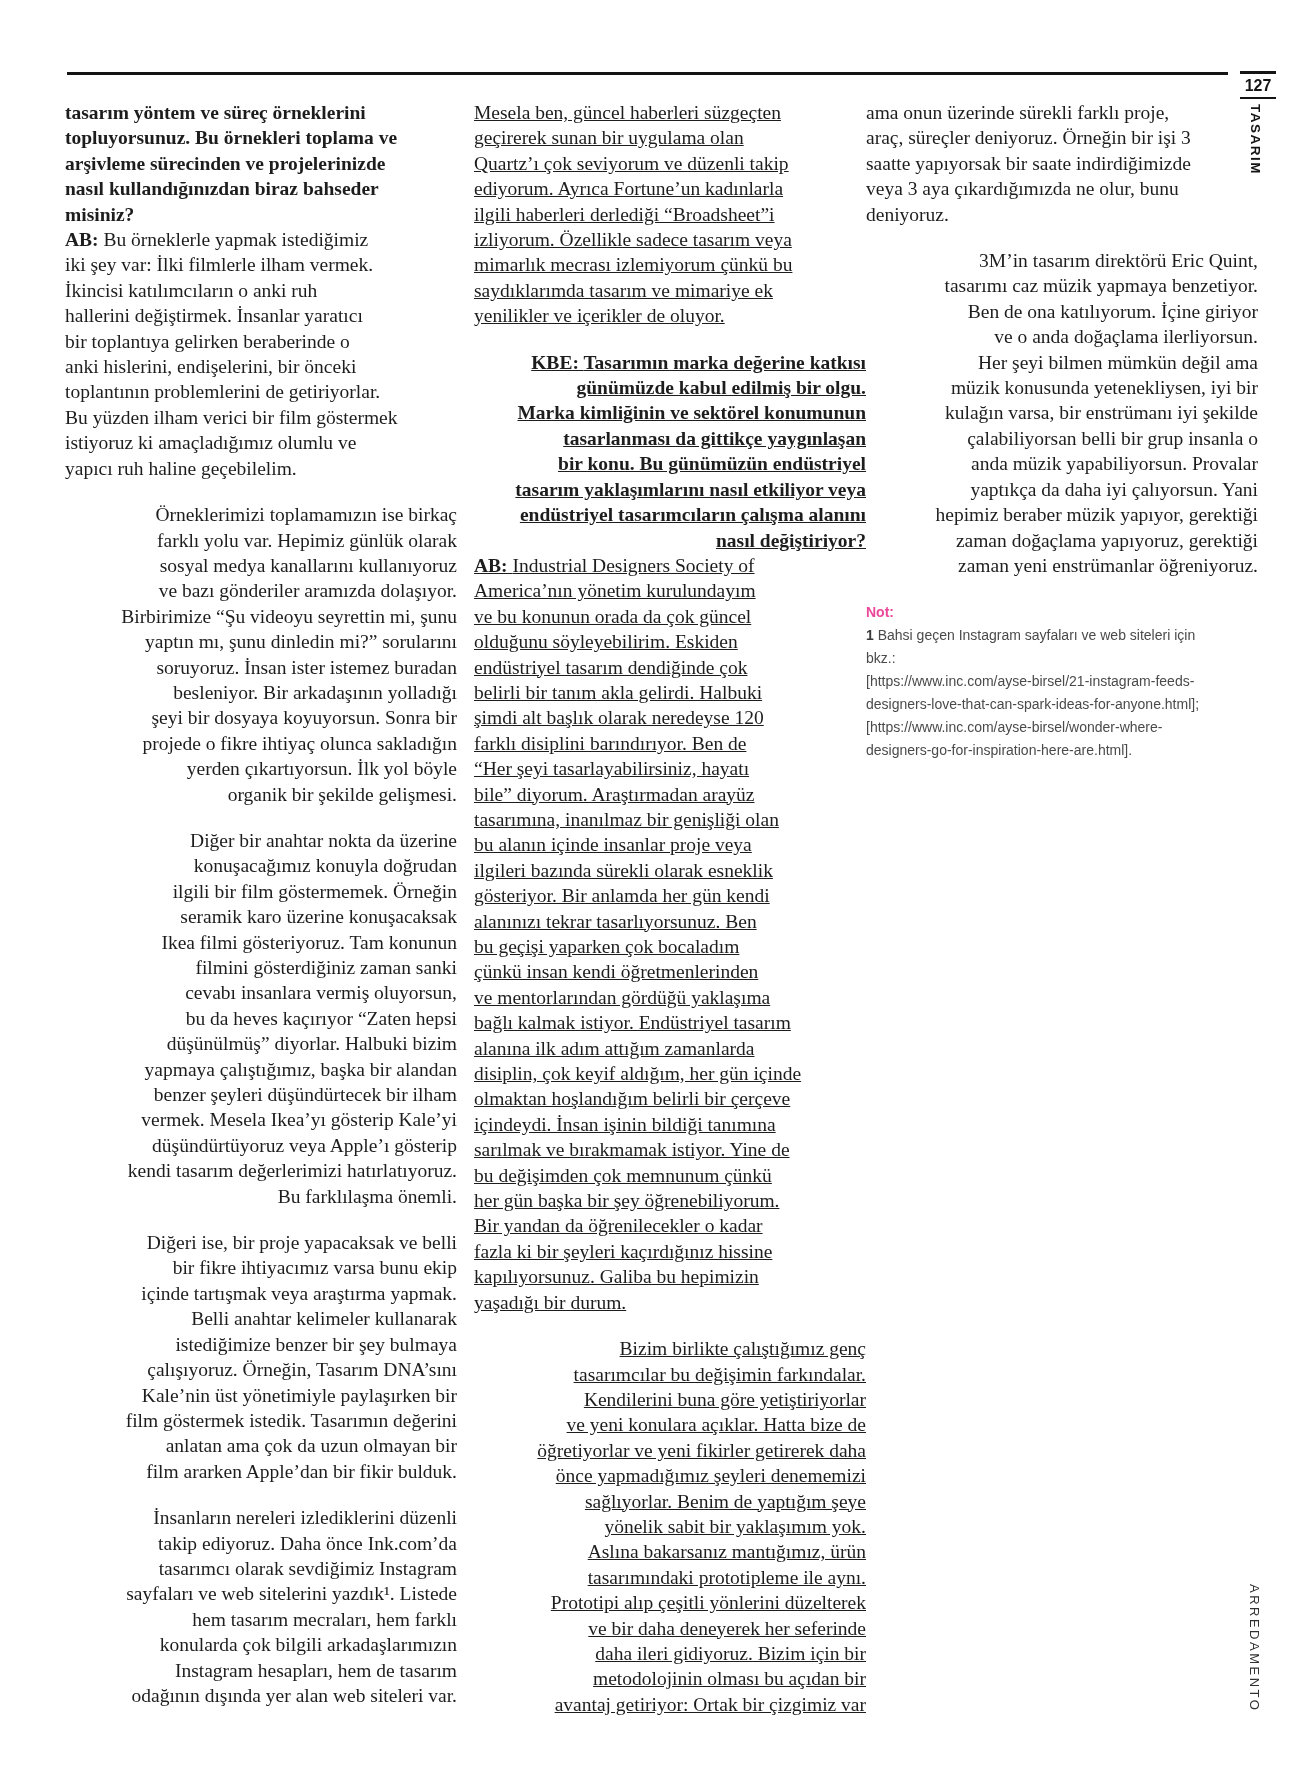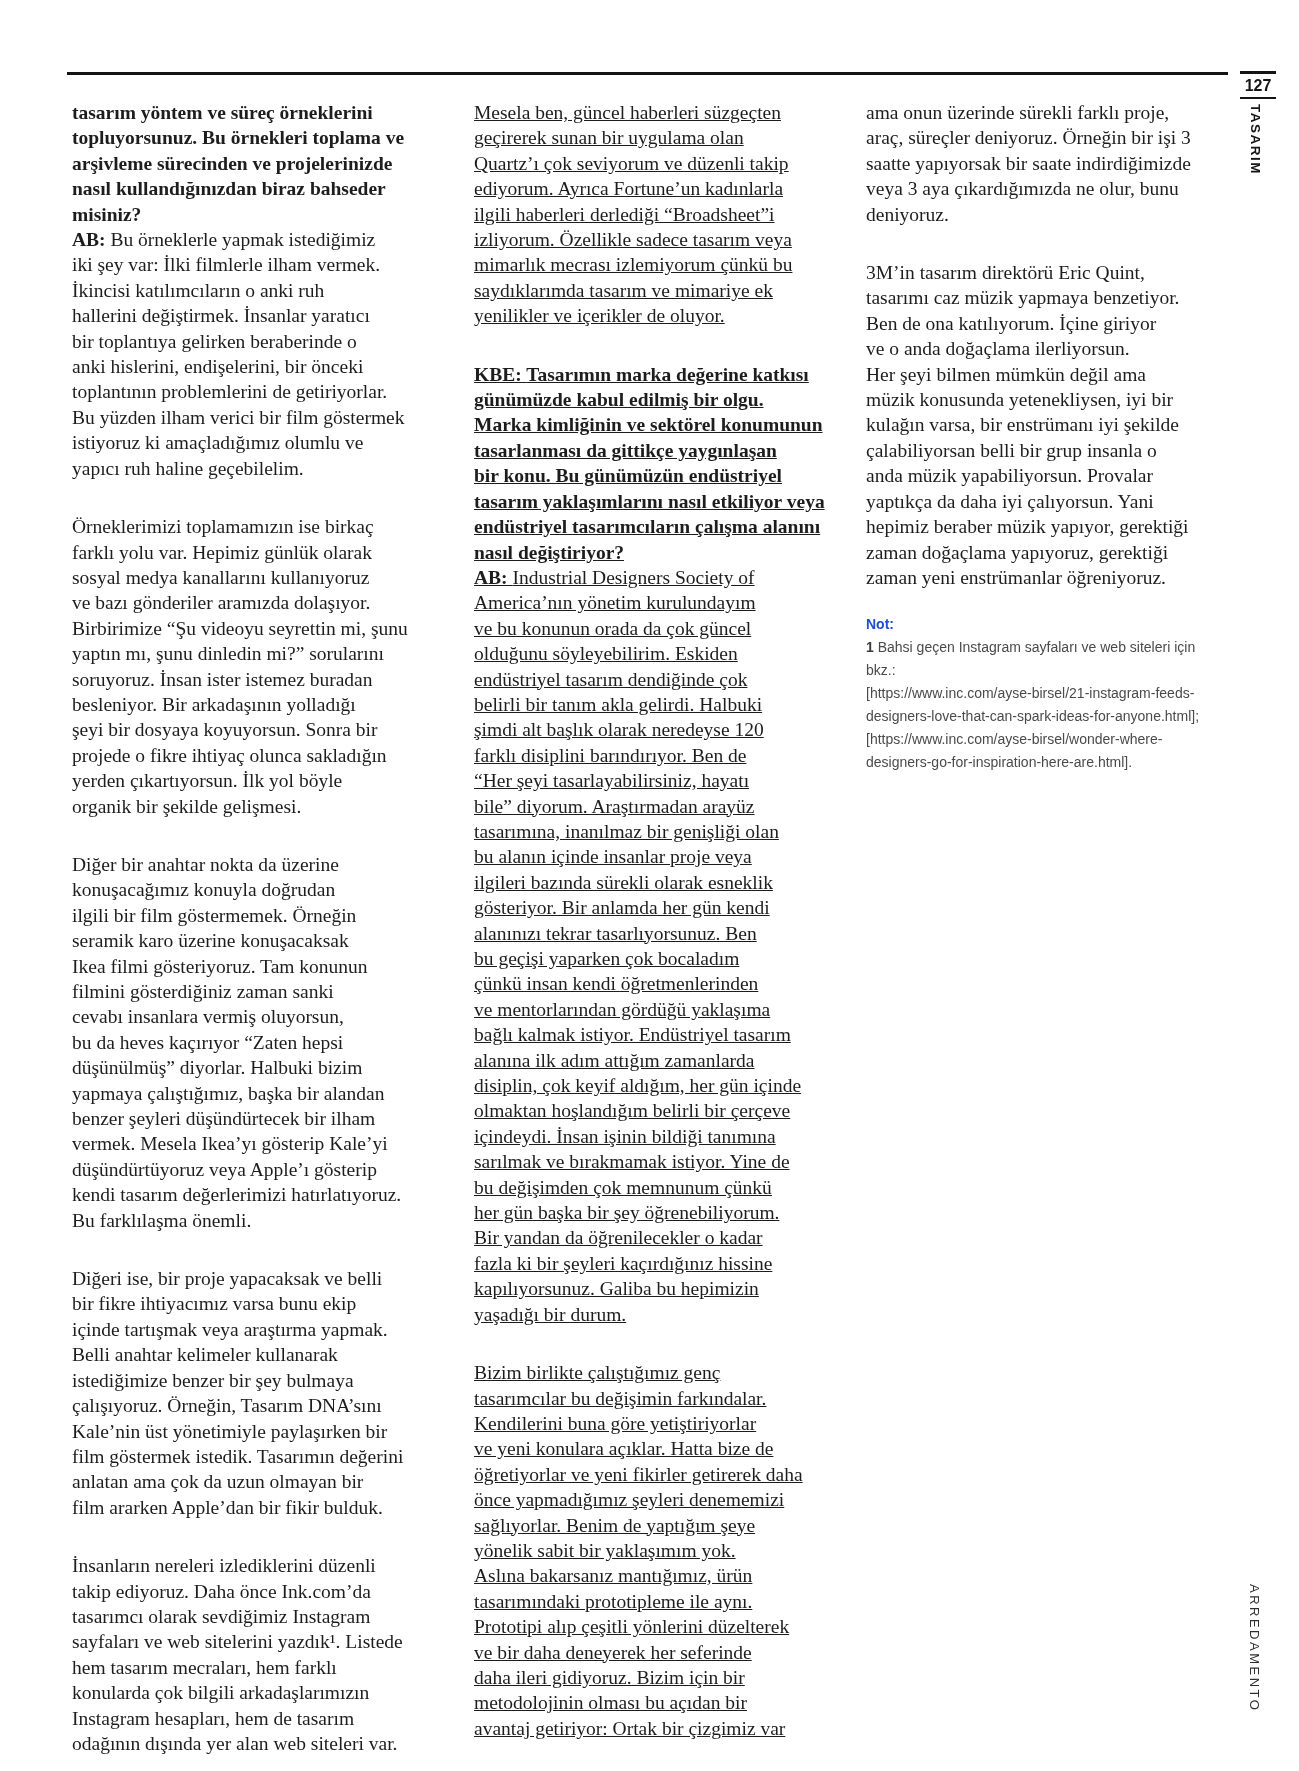--- a/index.html
+++ b/index.html
@@ -30,36 +30,36 @@
     position:absolute;left:1247px;top:1584px;
     writing-mode:vertical-rl;
     font-family:"Liberation Sans","DejaVu Sans",sans-serif;
     font-size:13px;letter-spacing:2.5px;color:#2f2f2f;
   }
   .col{
     position:absolute;top:100px;width:392px;
     font-size:19.5px;line-height:25.4px;color:#1d1d1d;
     white-space:pre;
   }
-  #col-1{left:72px;}
+  #col-1{left:65px;}
   #col-2{left:474px;text-decoration:underline;}
   #col-3{left:866px;}
   .para{margin:0;}
-  .gap{margin-top:33px;}
+  .gap{margin-top:21px;text-align:right;}
   .bold{font-weight:bold;}
   .prefix{font-weight:bold;}
   .signature{font-style:italic;}
   .square{font-style:normal;font-size:15px;letter-spacing:0;}
   .note{
     margin-top:23px;
     font-family:"Liberation Sans","DejaVu Sans",sans-serif;
     font-size:14px;line-height:23px;color:#4a4a4a;
     white-space:pre;
   }
-  .note-heading{font-weight:bold;color:#1d4ed8;}
+  .note-heading{font-weight:bold;color:#ec4899;}
   .note-marker{font-weight:bold;color:#3a3a3a;}
 </style>
 </head>
 <body>
 
 <div class="page">
   <div class="top-rule"></div>
   <div class="pagenum-block">
     <span>127</span>
   </div>

